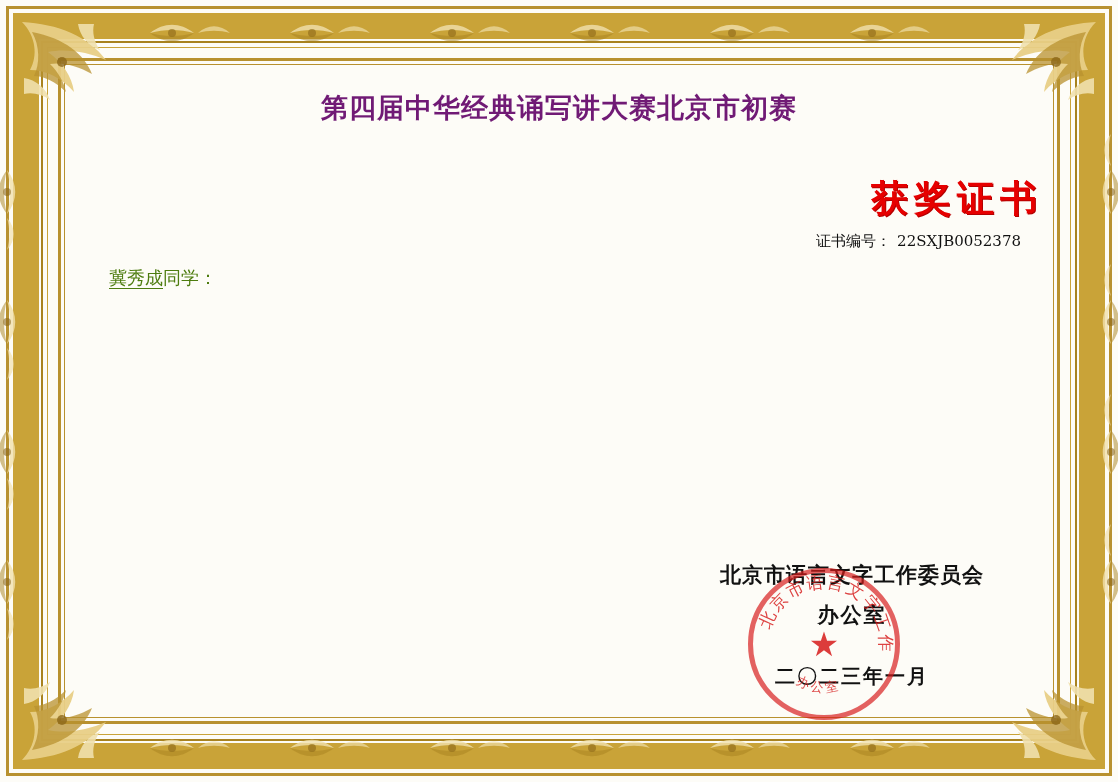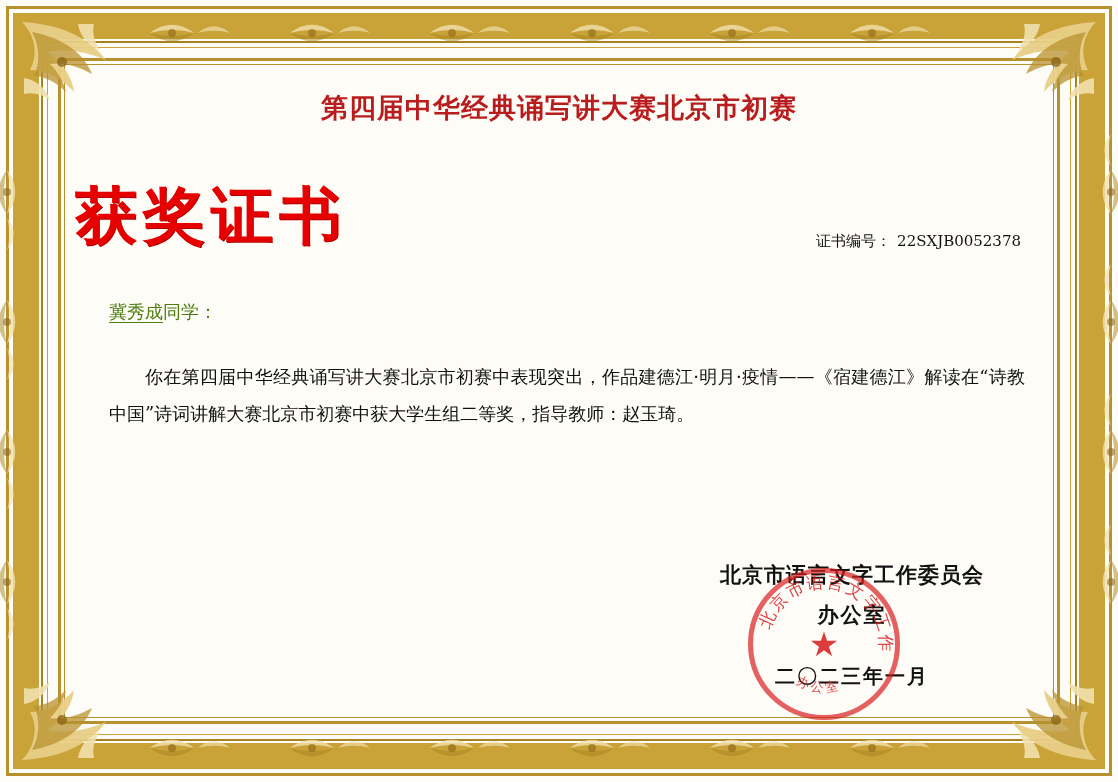--- a/index.html
+++ b/index.html
@@ -79,30 +79,30 @@
     height: 638px;
     box-sizing: border-box;
   }
 
   .cert-title {
     text-align: center;
     font-family: "DejaVu Serif", "Liberation Serif", serif;
     font-weight: bold;
     font-size: 27px;
     letter-spacing: 1px;
-    color: #b91c1c;
+    color: #701a75;
     margin-top: 18px;
   }
 
   .cert-heading {
-    text-align: left;
+    text-align: right;
     margin-top: 48px;
     font-family: Liberation Serif, serif;
     font-weight: bold;
-    font-size: 62px;
+    font-size: 37px;
     letter-spacing: 6px;
     color: #e60000;
     text-shadow: 1px 1px 0 #b30000;
   }
 
   .cert-number-row {
     position: absolute;
     right: 22px;
     top: 160px;
     font-size: 15px;
@@ -276,21 +276,20 @@
     <div class="cert-heading">获奖证书</div>
 
     <div class="cert-number-row">
       <span class="cert-number-label">证书编号：</span><span>22SXJB0052378</span>
     </div>
 
     <div class="recipient">
       <span class="name">冀秀成</span><span>同学：</span>
     </div>
 
-    <div class="body-text">你在第四届中华经典诵写讲大赛北京市初赛中表现突出，作品建德江·明月·疫情——《宿建德江》解读在“诗教中国”诗词讲解大赛北京市初赛中获大学生组二等奖，指导教师：赵玉琦。</div>
 
 
     <div class="sign-block">
       <div class="sign-org">北京市语言文字工作委员会</div>
       <div class="sign-office">办公室</div>
       <div class="sign-date">二〇二三年一月</div>
     </div>
   </div>
 
   <div class="seal">

